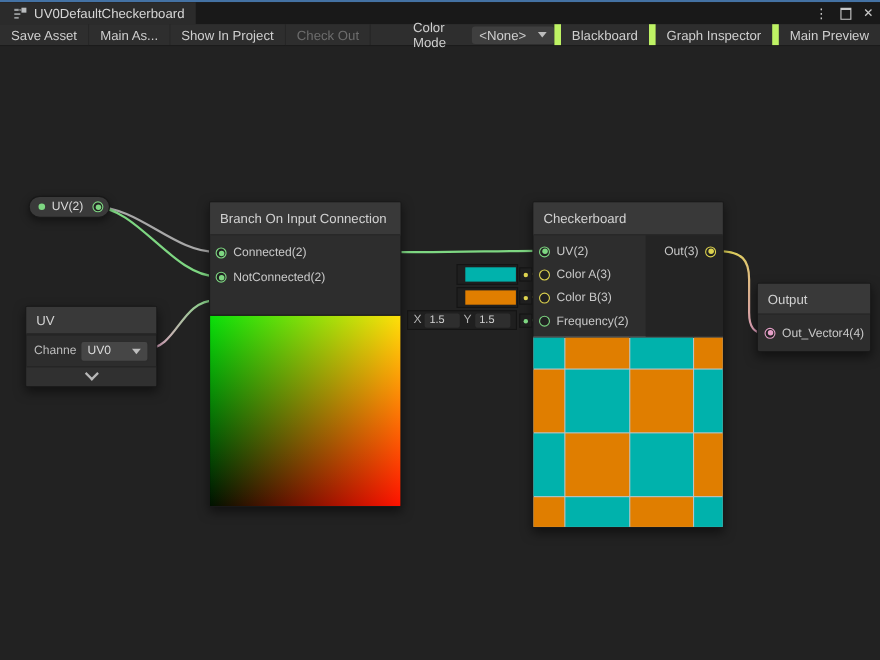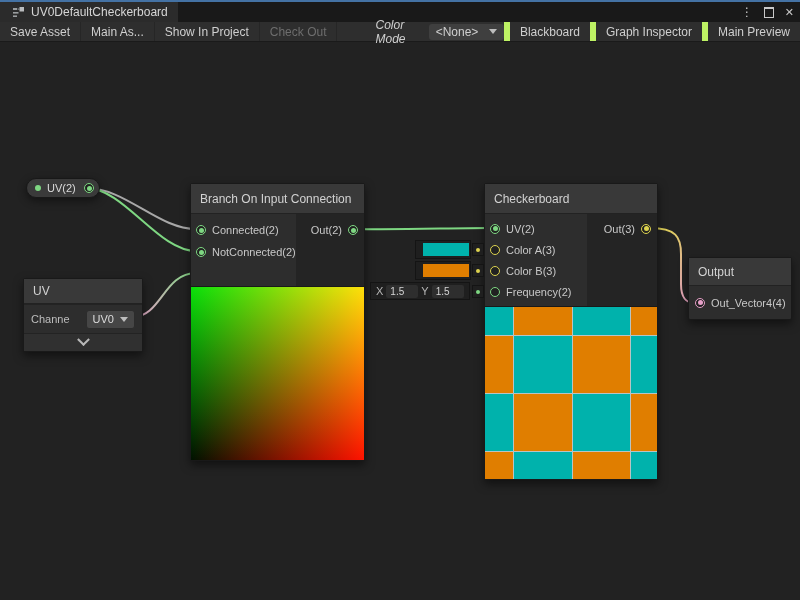--- a/index.html
+++ b/index.html
@@ -16,21 +16,21 @@
   .win-more{font-size:12px;line-height:1;}
   .win-max{width:8px;height:8px;border:1px solid #c9c9c9;border-top-width:2px;}
   .win-close{font-size:11px;line-height:1;}
 
   
   .toolbar{position:absolute;left:0;top:22px;width:800px;height:20px;background:#2e2e2e;
            border-bottom:1px solid #1a1a1a;box-sizing:border-box;display:flex;align-items:stretch;
            font-size:12px;color:#cfcfcf;}
   .tb-btn{display:flex;align-items:center;padding:0 10px;border-right:1px solid #262626;white-space:nowrap;}
   .tb-btn.disabled{color:#6d6d6d;}
-  .tb-label{display:flex;align-items:center;padding:0 8px;margin-left:30px;font-style:italic;}
+  .tb-label{display:flex;align-items:center;padding:0 8px;margin-left:30px;}
   .tb-dd{align-self:center;height:16px;width:98px;background:#3f3f3f;border-radius:3px;
          display:flex;align-items:center;padding:0 7px;box-sizing:border-box;gap:4px;}
   .tb-right{margin-left:auto;display:flex;align-items:stretch;}
   .tb-right .tb-btn{border-right:none;border-left:6px solid #bef264;}
   .dd-arrow{width:0;height:0;border-left:4px solid transparent;border-right:4px solid transparent;
             border-top:5px solid #bdbdbd;margin-left:auto;}
 
   
   .edges{position:absolute;left:0;top:0;z-index:1;pointer-events:none;}
   .edges path{fill:none;stroke-width:2;stroke-linecap:round;}
@@ -55,21 +55,21 @@
   
   .pill{position:absolute;left:26px;top:178px;width:74px;height:20px;border-radius:11px;
         background:#3a3a3a;border:1px solid #181818;box-sizing:border-box;display:flex;align-items:center;
         gap:6px;padding:0 5px 0 8px;z-index:2;font-size:11px;color:#dadada;box-shadow:0 3px 8px rgba(0,0,0,.45);}
   .pill-dot{width:6px;height:6px;border-radius:50%;background:var(--vector2-green,#7ed782);flex:none;}
 
   
   .node-uv{left:23px;top:278px;width:120px;}
   .node-uv .node-header{height:24px;}
   .uv-out-row{height:30px;display:flex;align-items:center;justify-content:flex-end;gap:5px;padding-right:4px;}
-  .uv-ch-row{height:28px;display:flex;align-items:center;gap:16px;padding:0 7px;border-top:1px solid #232323;}
+  .uv-ch-row{height:28px;display:flex;align-items:center;gap:3px;padding:0 7px;border-top:1px solid #232323;}
   .ch-label{flex:none;overflow:hidden;color:#bdbdbd;}
   .dd{height:19px;flex:1;background:#464646;border:1px solid #2c2c2c;border-radius:3px;
       display:flex;align-items:center;gap:4px;padding:0 6px;box-sizing:border-box;color:#dcdcdc;}
   .uv-collapse{height:17px;border-top:1px solid #232323;background:#303030;
                display:flex;align-items:center;justify-content:center;}
   .chevron-down{width:7px;height:7px;border-right:2px solid #b8b8b8;border-bottom:2px solid #b8b8b8;
                 transform:rotate(45deg) translate(-2px,-2px);}
 
   
   .node-branch{left:190px;top:183px;width:175px;}
@@ -205,26 +205,20 @@
       <div class="in-col">
         <div class="row in">
           <span class="port filled pc-green"></span>
           <span>Connected(2)</span>
         </div>
         <div class="row in">
           <span class="port filled pc-green"></span>
           <span>NotConnected(2)</span>
         </div>
       </div>
-      <div class="out-col">
-        <div class="row out">
-          <span>Out(2)</span>
-          <span class="port filled pc-green"></span>
-        </div>
-      </div>
     </div>
     <div class="preview-uv"></div>
   </div>
 
   <div class="node node-checker">
     <div class="node-header">Checkerboard</div>
     <div class="body">
       <div class="in-col">
         <div class="row in">
           <span class="port filled pc-green"></span>

